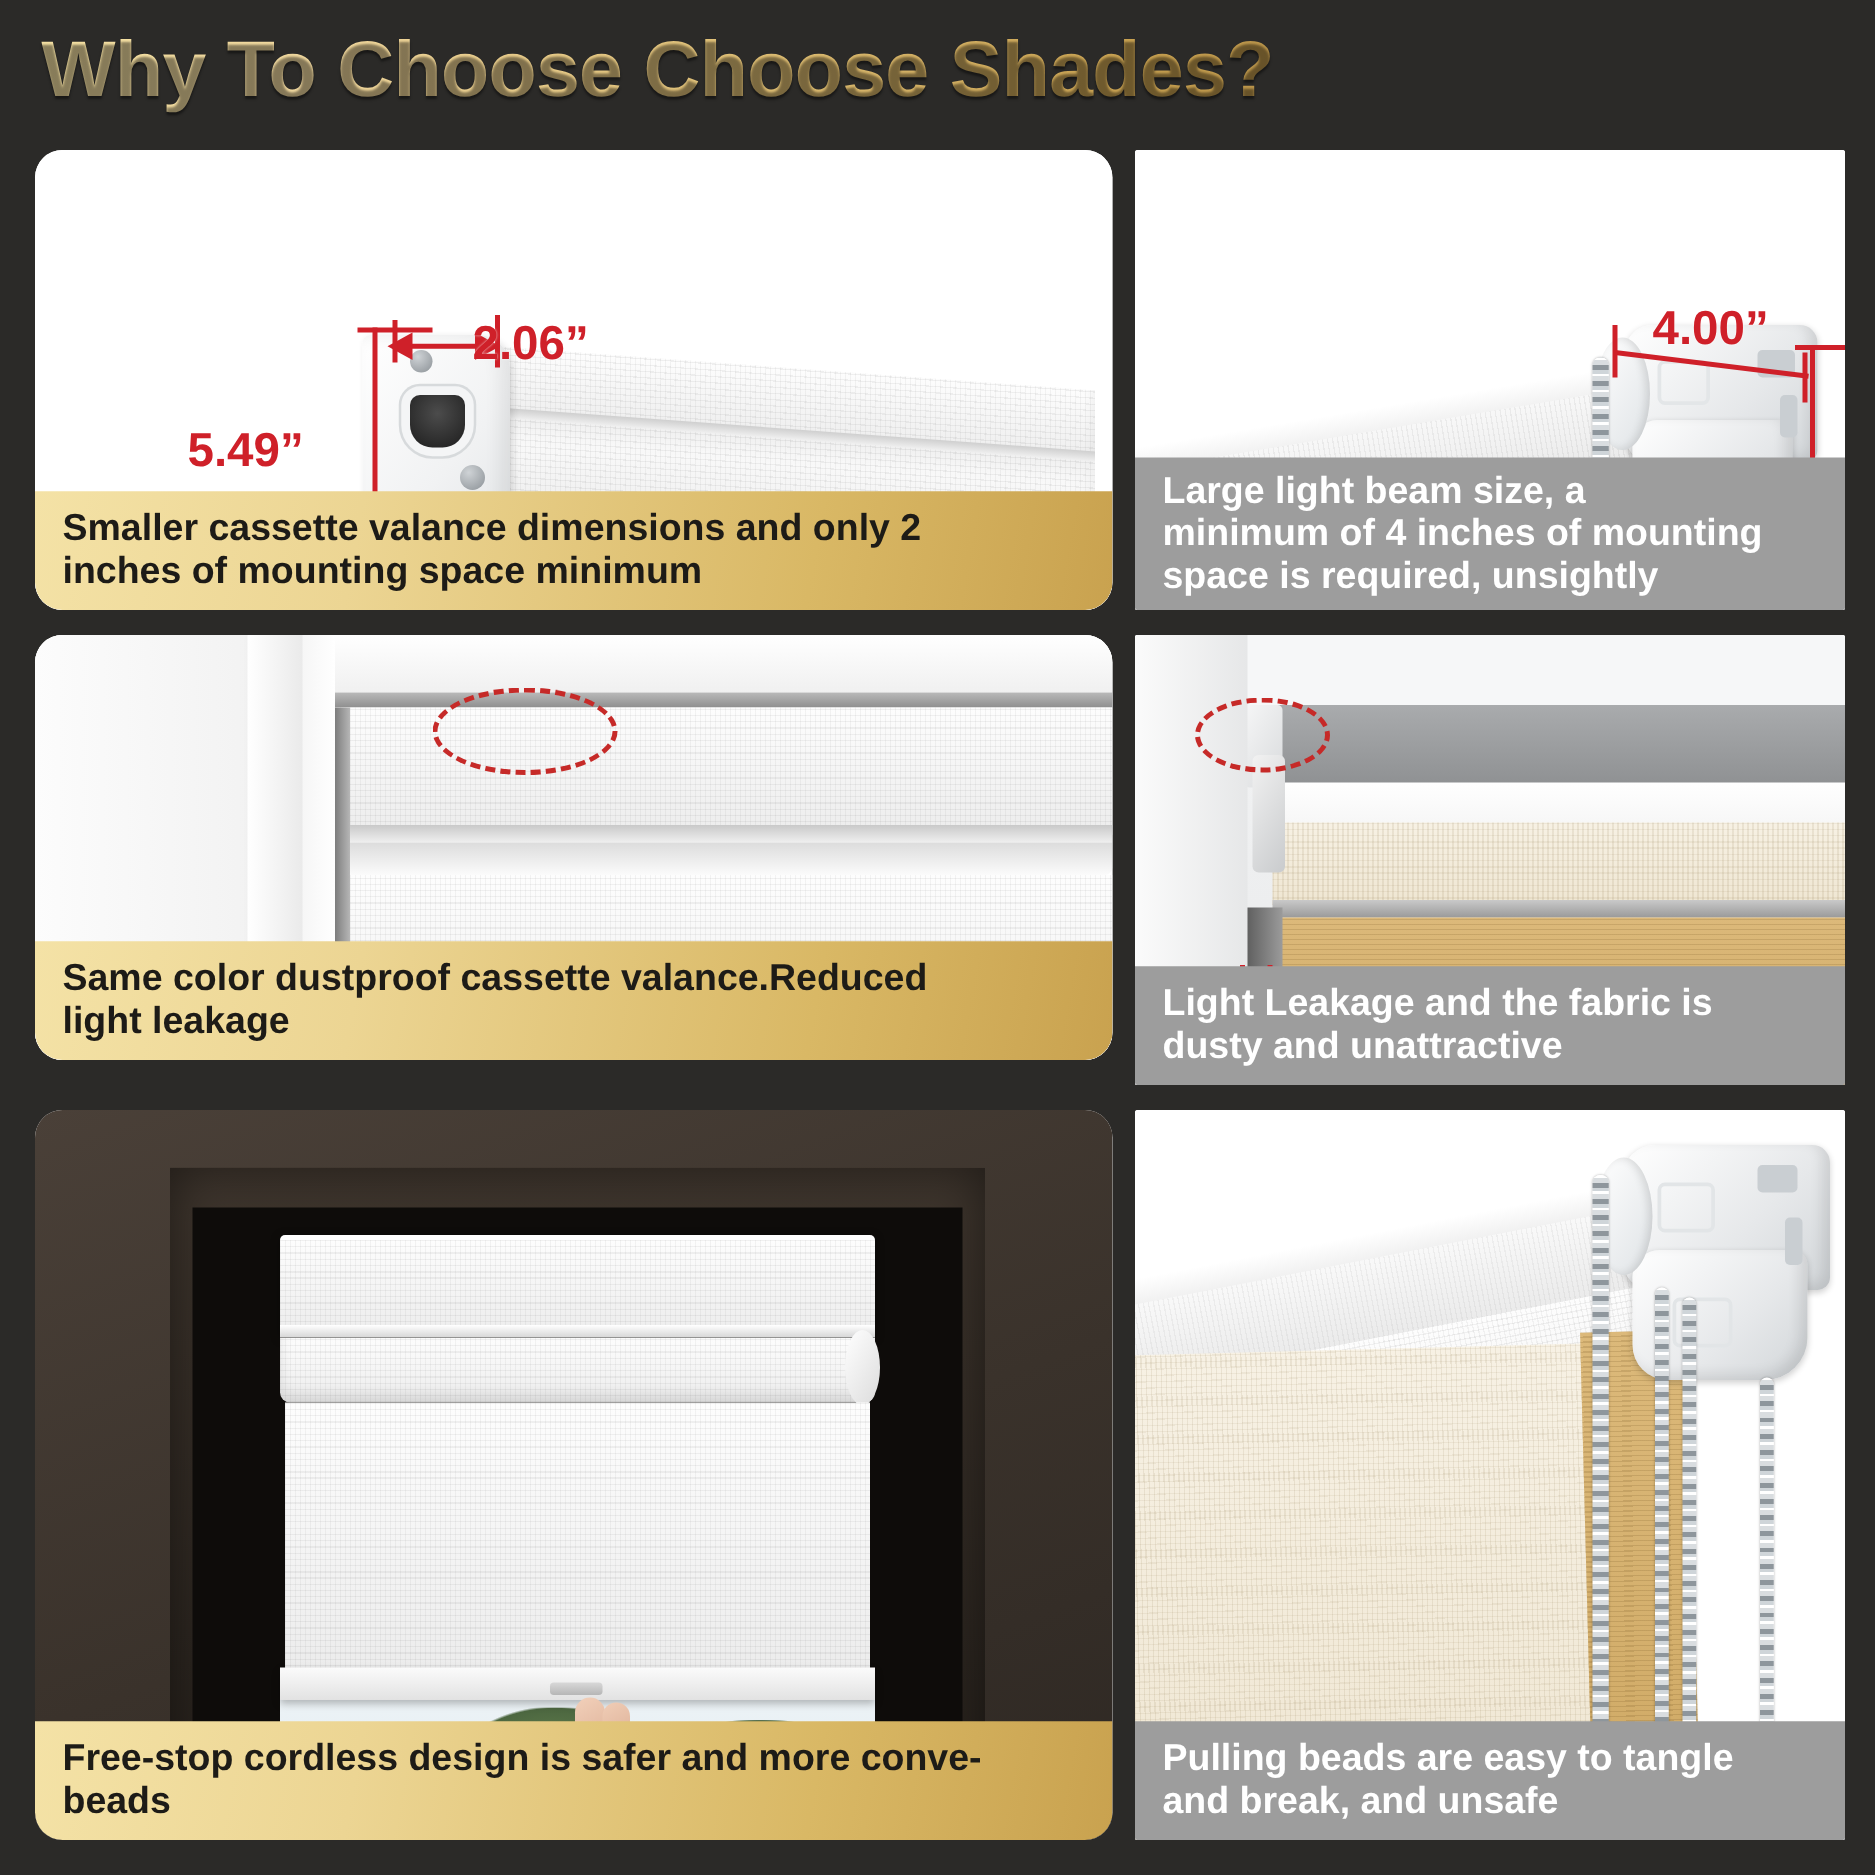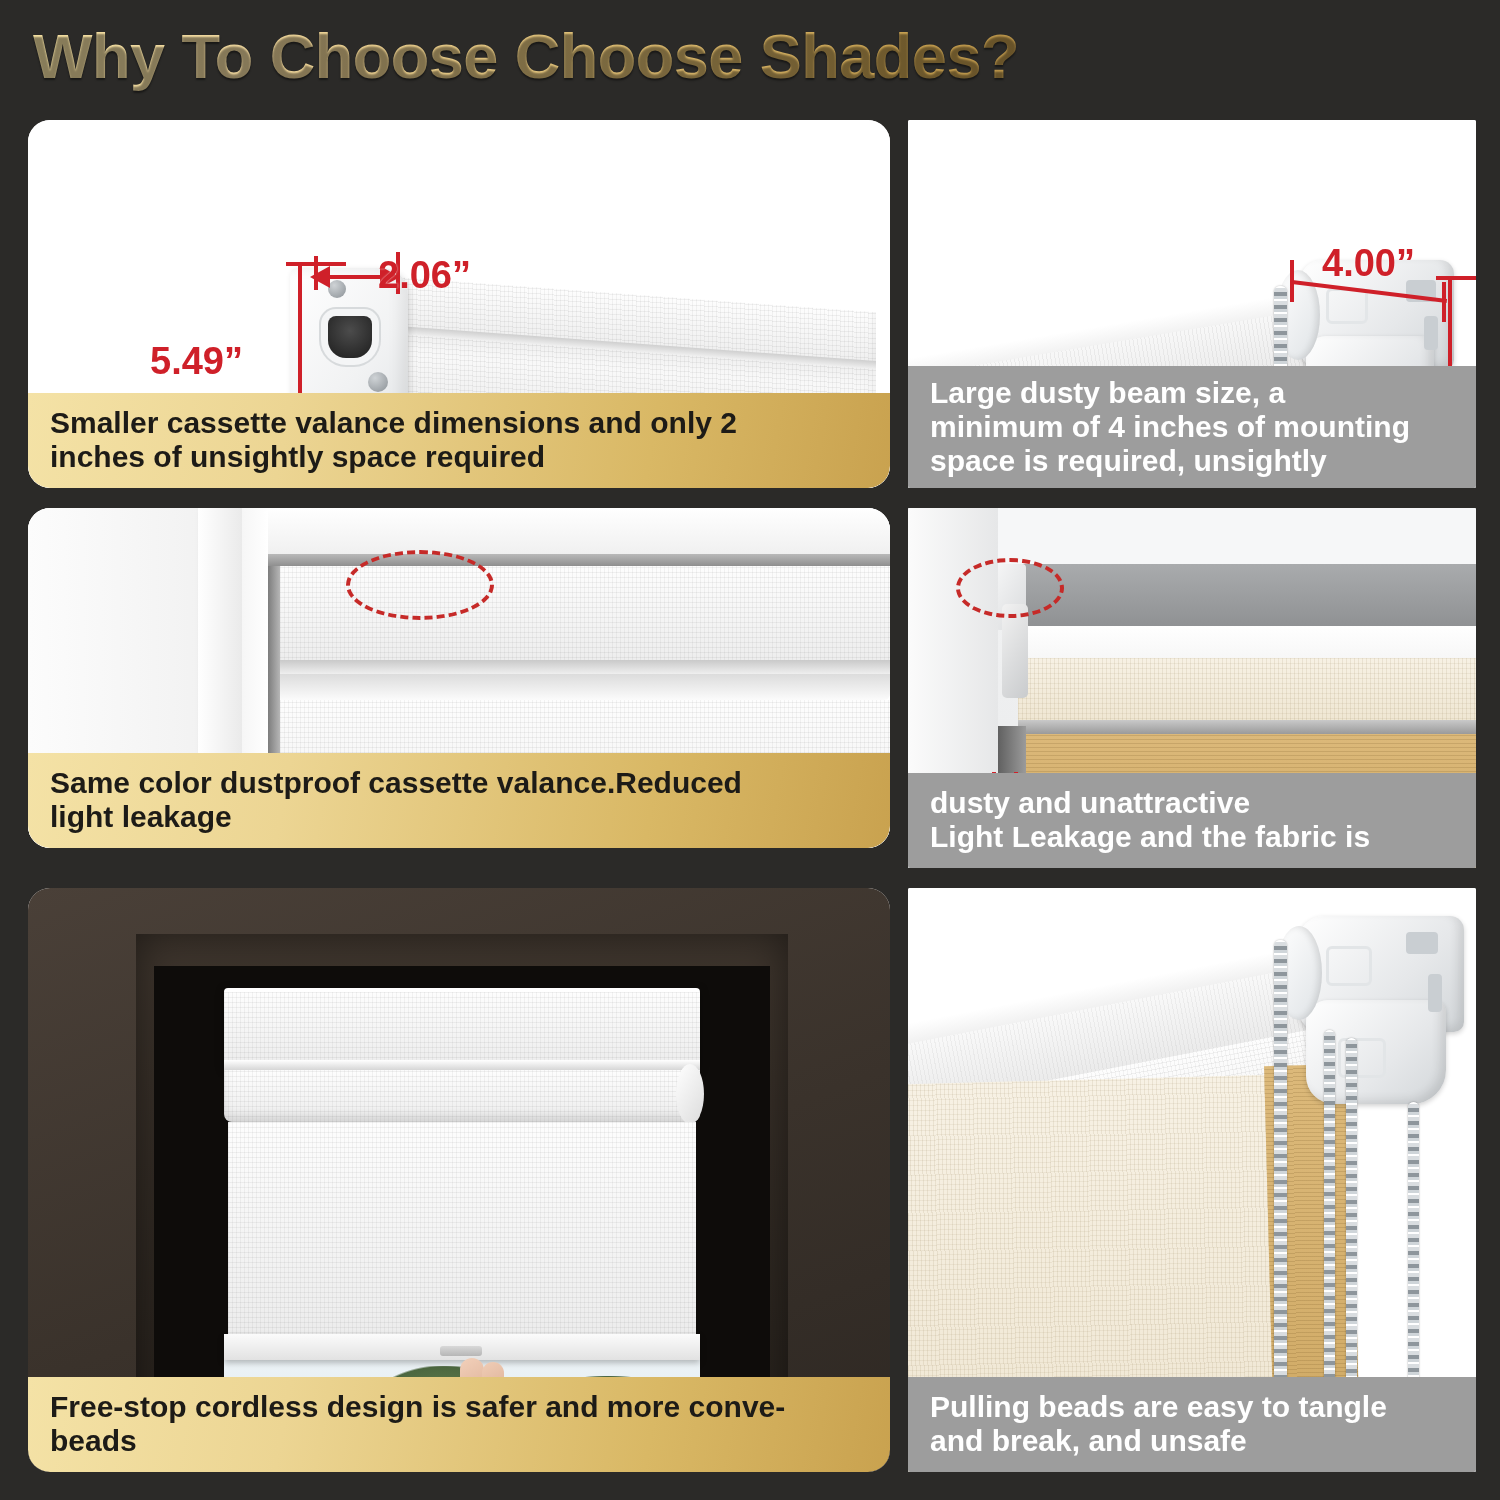--- a/index.html
+++ b/index.html
@@ -139,21 +139,21 @@
       <div class="dim-txt" style="left:350px;top:134px;">2.06”</div>
 
       <div class="rline-v" style="left:270px;top:142px;height:208px;"></div>
       <div class="tick-h" style="left:258px;top:142px;width:60px;"></div>
       <div class="tick-h" style="left:258px;top:346px;width:60px;"></div>
       <div class="dim-txt" style="left:122px;top:220px;">5.49”</div>
     </div>
 
     <div class="cap gold">
       <span class="ln">Smaller cassette valance dimensions and only 2</span>
-      <span class="ln">inches of unsightly space required</span>
+      <span class="ln">inches of mounting space minimum</span>
     </div>
   </div>
 
   <div class="panel bad" style="left:908px;top:120px;width:568px;height:368px;">
     <div class="photo">
 
       <div style="position:absolute;left:-20px;top:178px;width:430px;height:96px;
                   background:repeating-linear-gradient(90deg,rgba(0,0,0,.05) 0 1px,rgba(0,0,0,0) 1px 4px),
                              linear-gradient(180deg,#fafafa,#e4e4e4);
                   transform:rotate(-9.5deg);transform-origin:right bottom;
@@ -190,21 +190,21 @@
       <div class="tick-v" style="left:534px;top:162px;height:40px;"></div>
       <div class="dim-txt" style="left:414px;top:122px;">4.00”</div>
 
       <div class="rline-v" style="left:540px;top:156px;height:216px;"></div>
       <div class="tick-h" style="left:528px;top:156px;width:46px;"></div>
 
       <div class="dim-txt" style="left:372px;top:250px;">4.00”</div>
     </div>
 
     <div class="cap gray" style="padding-top:10px;padding-bottom:10px;">
-      <span class="ln">Large dusty beam size, a</span>
+      <span class="ln">Large light beam size, a</span>
       <span class="ln">minimum of 4 inches of mounting</span>
       <span class="ln">space is required, unsightly</span>
     </div>
   </div>
 
   <div class="panel good" style="left:28px;top:508px;width:862px;height:340px;">
     <div class="photo">
 
       <div style="position:absolute;left:0;top:0;width:180px;height:100%;
                   background:linear-gradient(90deg,#fcfcfc,#f2f2f2);"></div>
@@ -271,22 +271,22 @@
       <div class="arrow-r" style="left:30px;top:278px;"></div>
       <div class="rline-h" style="left:16px;top:287px;width:18px;"></div>
       <div class="tick-v" style="left:84px;top:264px;height:44px;"></div>
       <div class="tick-v" style="left:106px;top:264px;height:44px;"></div>
       <div class="arrow-l" style="left:118px;top:278px;"></div>
       <div class="rline-h" style="left:136px;top:287px;width:22px;"></div>
       <div class="gaptxt" style="left:164px;top:266px;">Large gap</div>
     </div>
 
     <div class="cap gray">
+      <span class="ln">Light Leakage and the fabric is</span>
       <span class="ln">dusty and unattractive</span>
-      <span class="ln">Light Leakage and the fabric is</span>
     </div>
   </div>
 
   <div class="panel good" style="left:28px;top:888px;width:862px;height:584px;">
     <div class="photo" style="background:linear-gradient(160deg,#4a4038,#3a322b 55%,#2e2823);">
 
       <div style="position:absolute;left:108px;top:46px;width:652px;height:538px;
                   background:linear-gradient(180deg,#3e352d,#241f1a);box-shadow:inset 0 0 40px rgba(0,0,0,.5);"></div>
 
       <div style="position:absolute;left:126px;top:78px;width:616px;height:506px;background:#0e0c0a;"></div>

